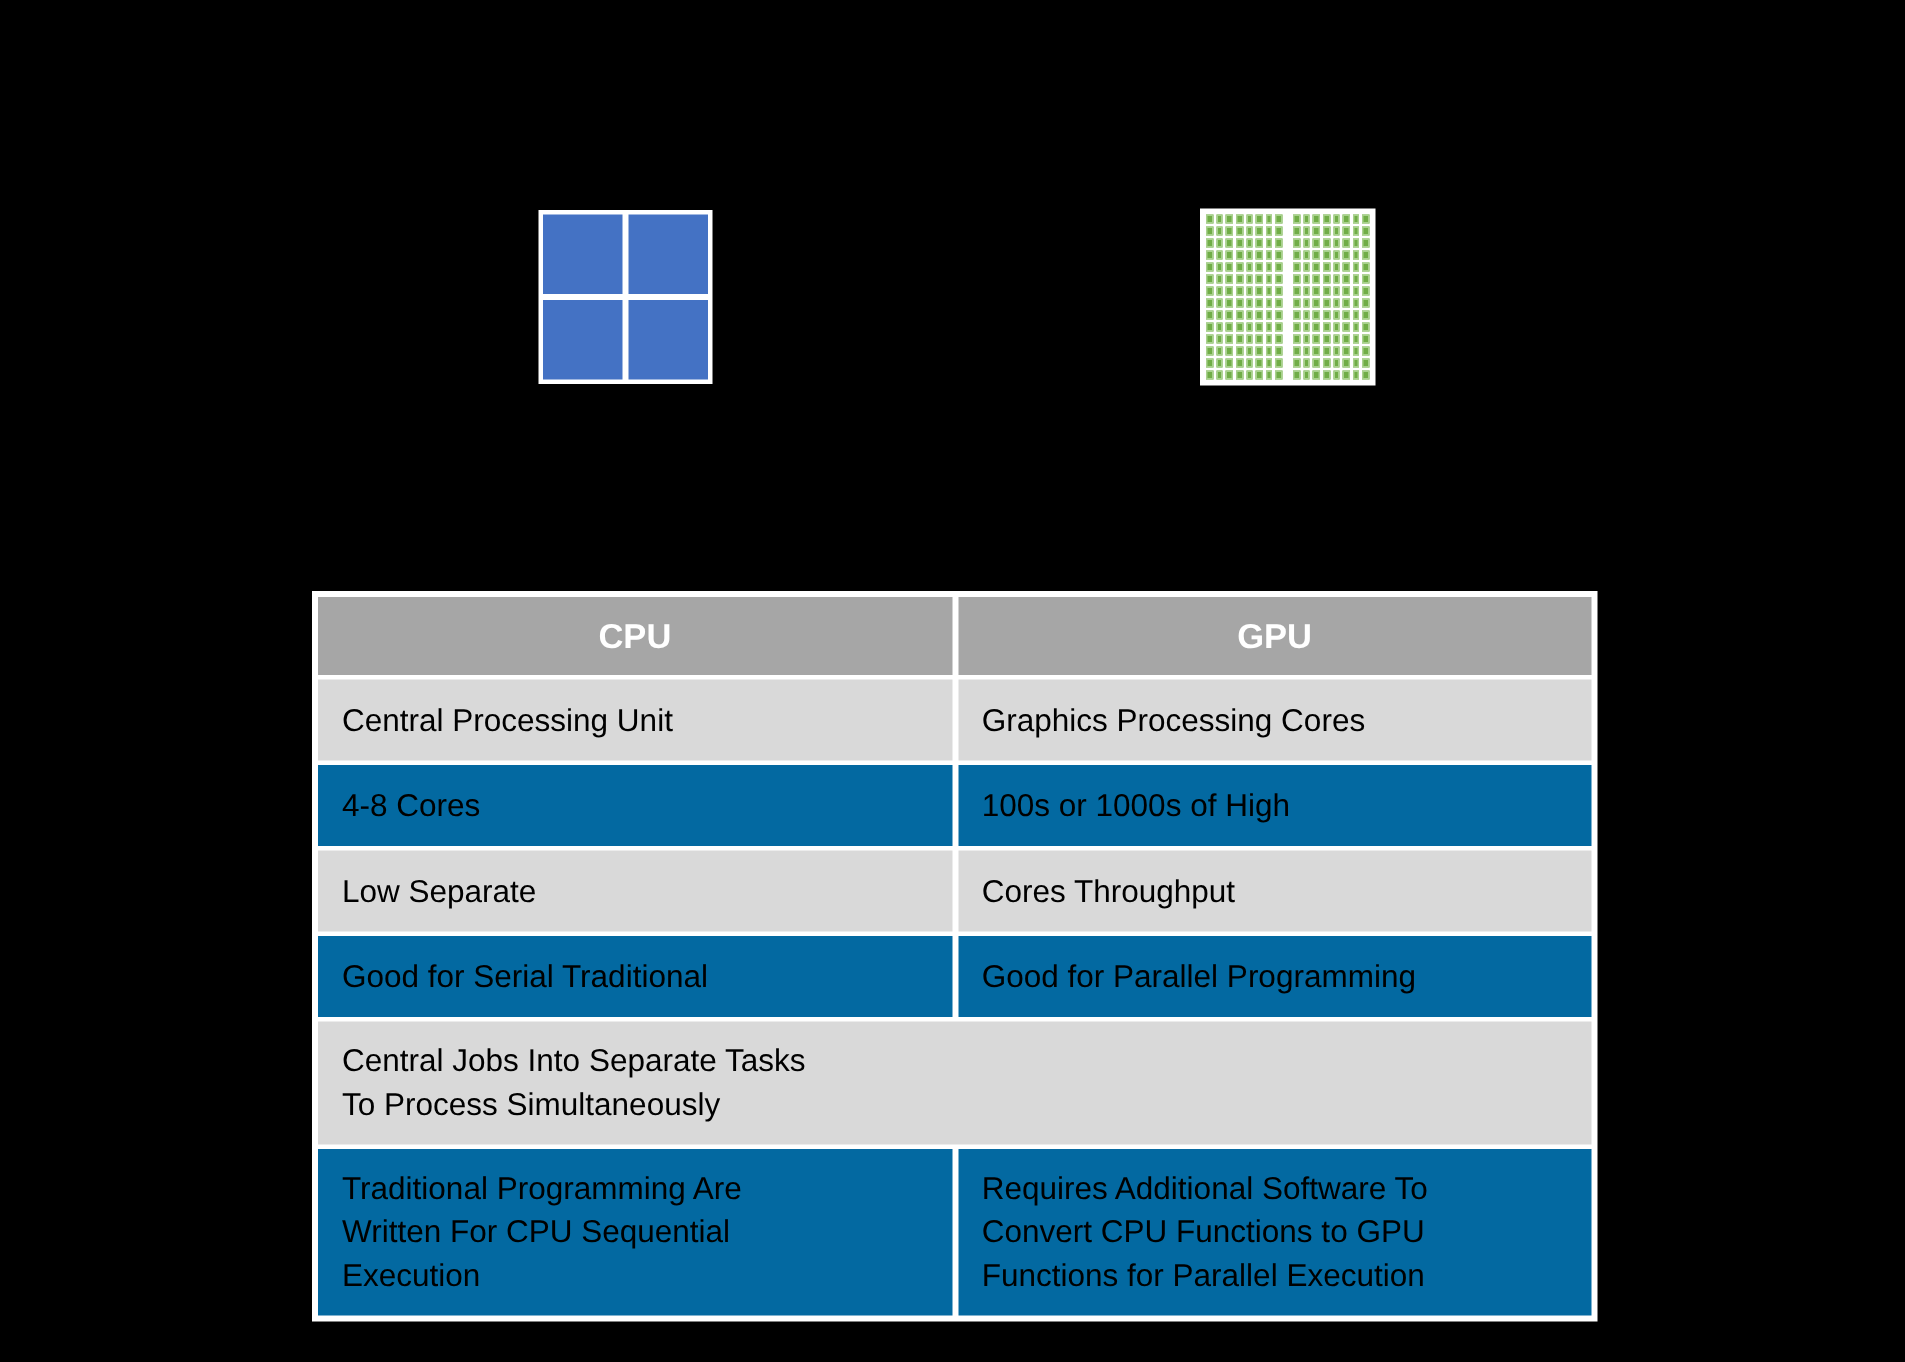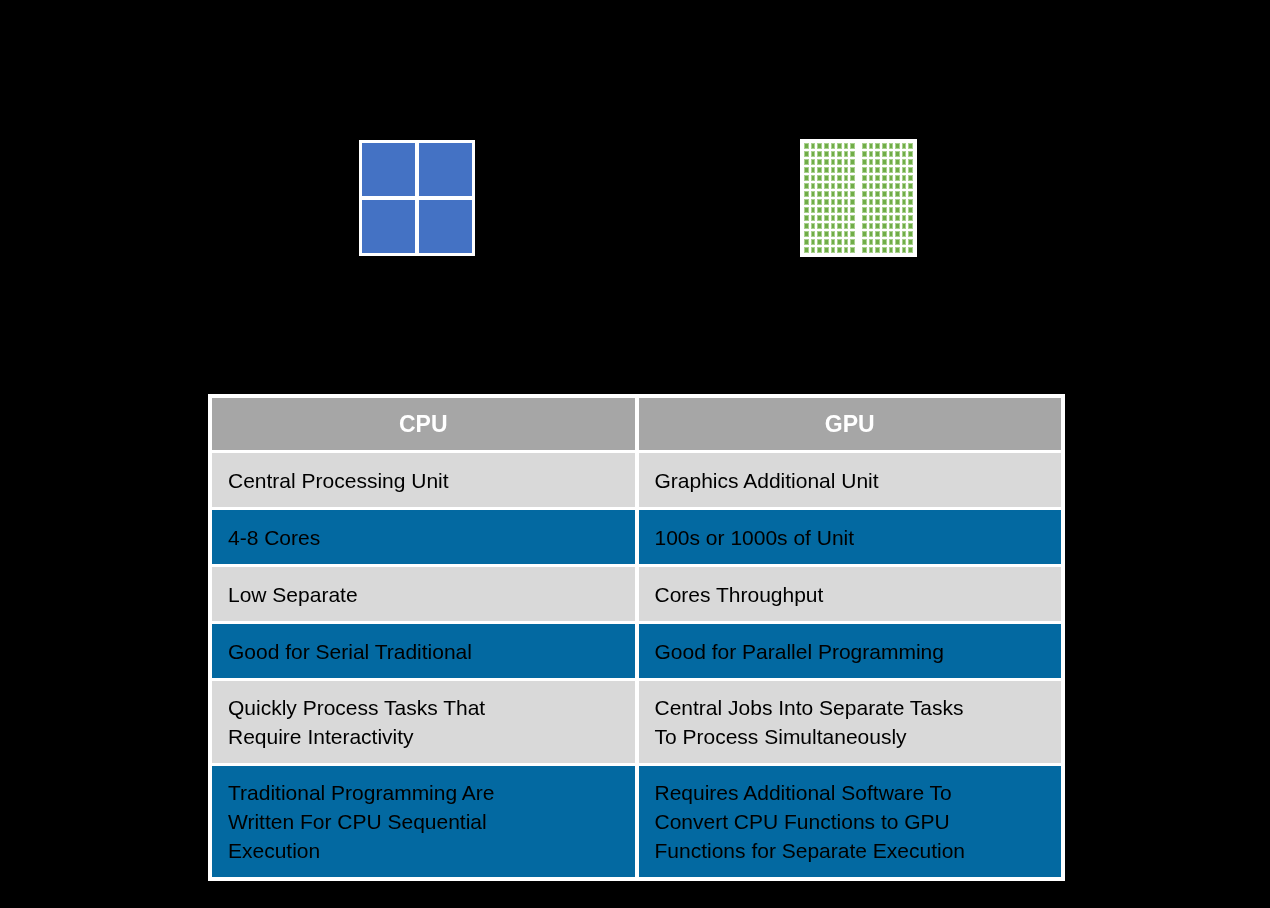--- a/index.html
+++ b/index.html
@@ -333,43 +333,41 @@
       </div>
   </div>
 
   <div class="table-wrap">
     <div class="t-row header">
       <div class="t-cell">CPU</div>
       <div class="t-cell">GPU</div>
     </div>
     <div class="t-row band-dark">
       <div class="t-cell single">Central Processing Unit</div>
-      <div class="t-cell single">Graphics Additional Unit</div>
+      <div class="t-cell single">Graphics Processing Cores</div>
     </div>
     <div class="t-row band-light">
       <div class="t-cell single">4-8 Cores</div>
-      <div class="t-cell single">100s or 1000s of Unit</div>
+      <div class="t-cell single">100s or 1000s of High</div>
     </div>
     <div class="t-row band-dark">
       <div class="t-cell single">Low Separate</div>
       <div class="t-cell single">Cores Throughput</div>
     </div>
     <div class="t-row band-light">
       <div class="t-cell single">Good for Serial Traditional</div>
       <div class="t-cell single">Good for Parallel Programming</div>
     </div>
     <div class="t-row band-dark">
-      <div class="t-cell">Quickly Process Tasks That
-Require Interactivity</div>
       <div class="t-cell">Central Jobs Into Separate Tasks
 To Process Simultaneously</div>
     </div>
     <div class="t-row band-light">
       <div class="t-cell">Traditional Programming Are
 Written For CPU Sequential
 Execution</div>
       <div class="t-cell">Requires Additional Software To
 Convert CPU Functions to GPU
-Functions for Separate Execution</div>
+Functions for Parallel Execution</div>
     </div>
   </div>
 
 </div>
 
 </body></html>

